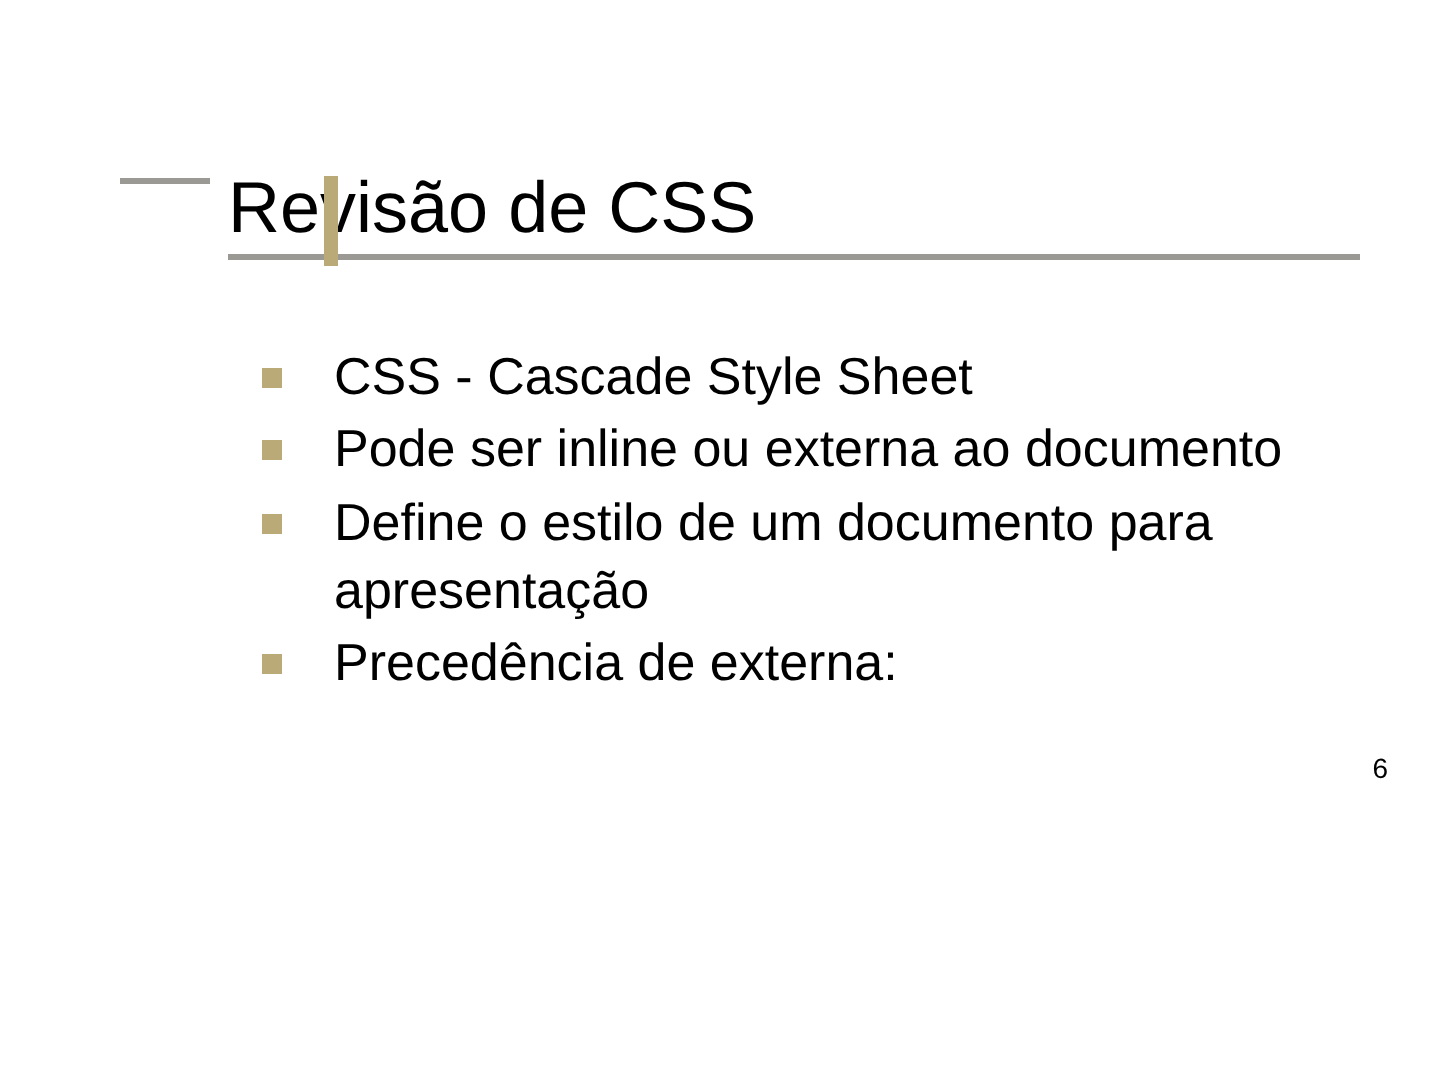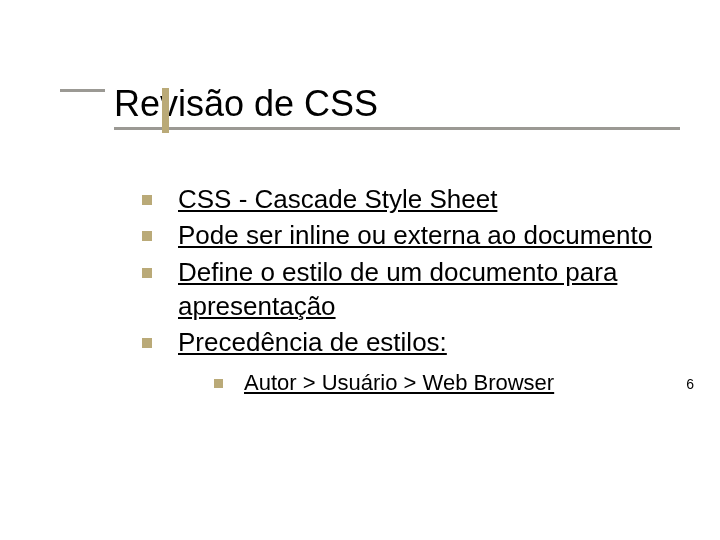--- a/index.html
+++ b/index.html
@@ -54,23 +54,22 @@
     margin-top: 4px;
   }
   .body {
     position: absolute;
     left: 130px;
     top: 170px;
     right: 40px;
   }
   ul.level1 {
     list-style: none;
-    margin: 12px;
+    margin: 1px;
     padding: 0;
-    text-decoration: underline;
   }
   ul.level1 > li {
     position: relative;
     padding-left: 36px;
     font-size: 26px;
     line-height: 1.32;
     margin: 0 0 2px 0;
   }
   ul.level1 > li .bullet {
     position: absolute;
@@ -128,25 +127,19 @@
       <li>
         <span class="bullet"></span>
         <span>Pode ser inline ou externa ao documento</span>
       </li>
       <li>
         <span class="bullet"></span>
         <span>Define o estilo de um documento para apresentação</span>
       </li>
       <li>
         <span class="bullet"></span>
-        <span>Precedência de estilos:</span>
-        <ul class="level2">
-          <li>
-            <span class="bullet"></span>
-            <span>Autor &gt; Usuário &gt; Web Browser</span>
-          </li>
-        </ul>
+        <span>Precedência de externa:</span>
       </li>
     </ul>
   </div>
 
   <div class="pagenum">6</div>
 </div>
 
 </body></html>

